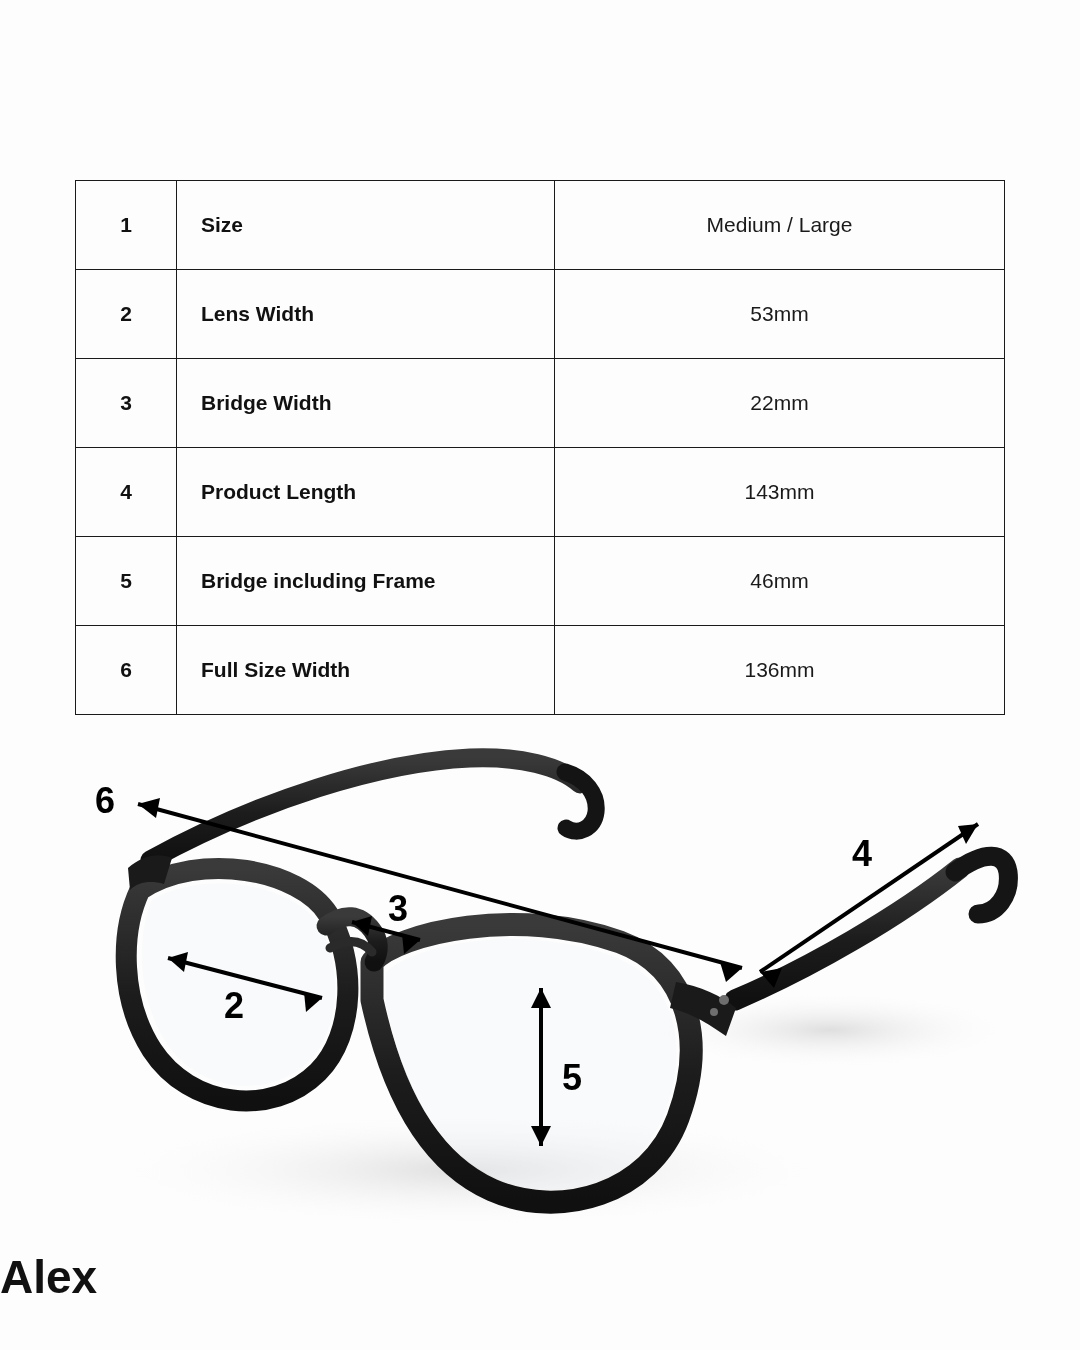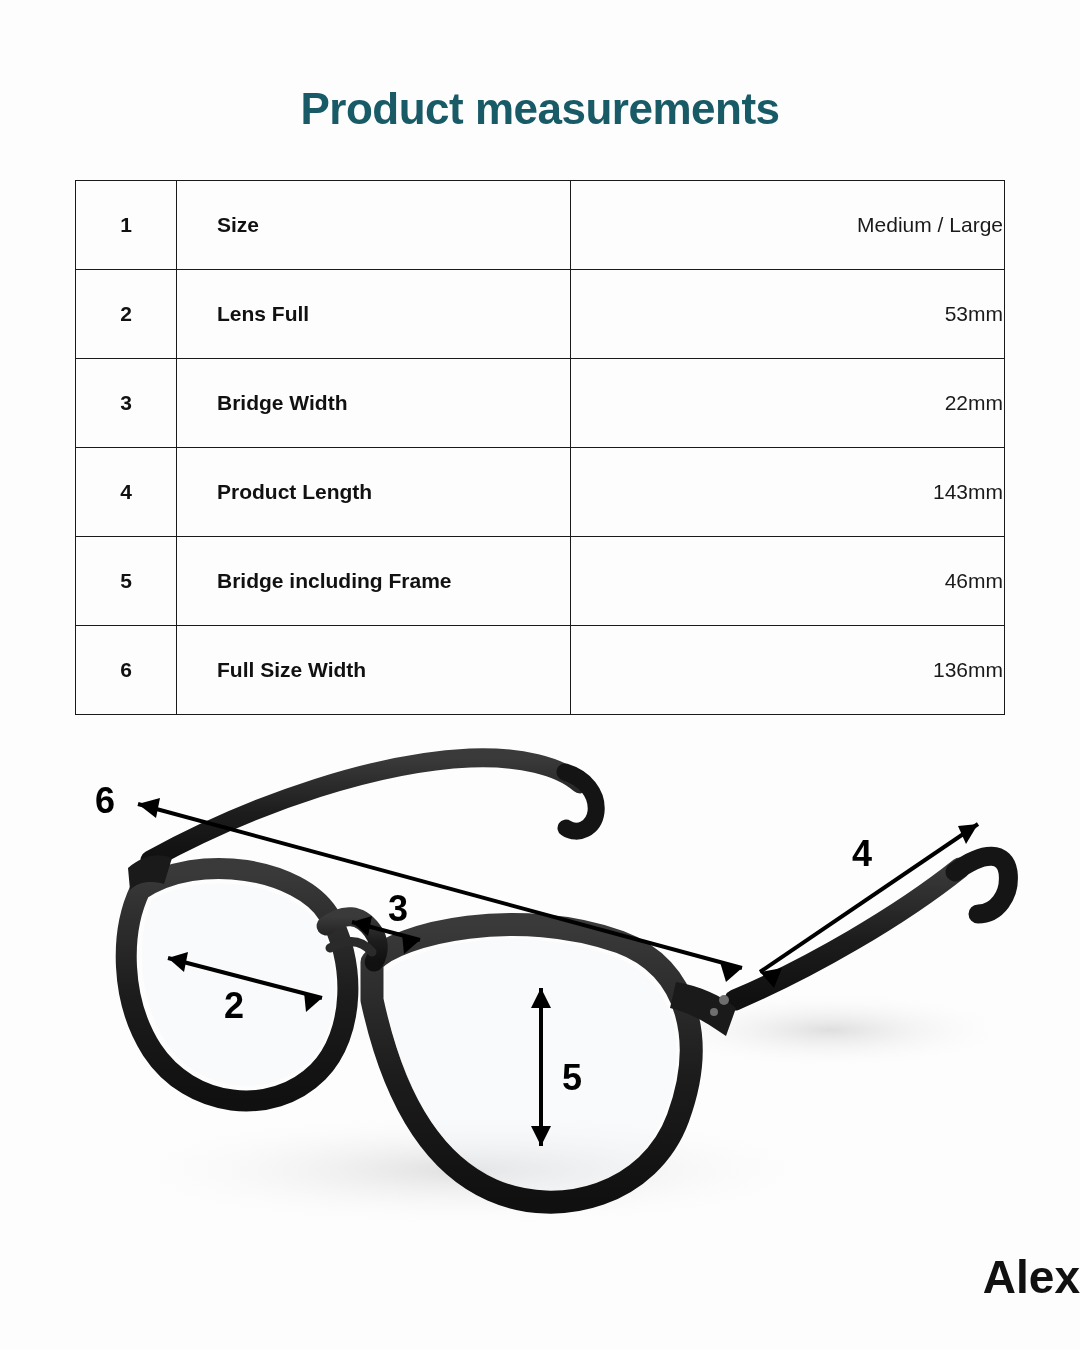--- a/index.html
+++ b/index.html
@@ -49,26 +49,26 @@
     vertical-align: middle;
   }
   .col-num {
     width: 98px;
     text-align: center;
     font-weight: bold;
     font-size: 21px;
   }
   .col-label {
     width: 352px;
-    padding-left: 40px;
+    padding-left: 24px;
     font-weight: bold;
     font-size: 21px;
   }
   .col-value {
-    text-align: right;
+    text-align: center;
     font-size: 21px;
     font-weight: normal;
     color: #1a1a1a;
   }
 
   .diagram {
     position: absolute;
     left: 0;
     top: 700px;
     width: 1080px;
@@ -88,43 +88,42 @@
   .c4 { left: 852px; top: 833px; }
   .c3 { left: 388px; top: 888px; }
   .c2 { left: 224px; top: 985px; }
   .c5 { left: 562px; top: 1057px; }
 
   .model-name {
     position: absolute;
     left: 0;
     top: 1250px;
     width: 1080px;
-    text-align: right;
+    text-align: left;
     font-size: 46px;
     font-weight: bold;
     color: #111111;
   }
 </style>
 </head>
 <body>
 
 <div class="page">
 
-  <div class="title">Product measurements</div>
 
   <table class="spec-table">
     <tbody>
       <tr>
         <td class="col-num">1</td>
         <td class="col-label">Size</td>
         <td class="col-value">Medium / Large</td>
       </tr>
       <tr>
         <td class="col-num">2</td>
-        <td class="col-label">Lens Full</td>
+        <td class="col-label">Lens Width</td>
         <td class="col-value">53mm</td>
       </tr>
       <tr>
         <td class="col-num">3</td>
         <td class="col-label">Bridge Width</td>
         <td class="col-value">22mm</td>
       </tr>
       <tr>
         <td class="col-num">4</td>
         <td class="col-label">Product Length</td>

